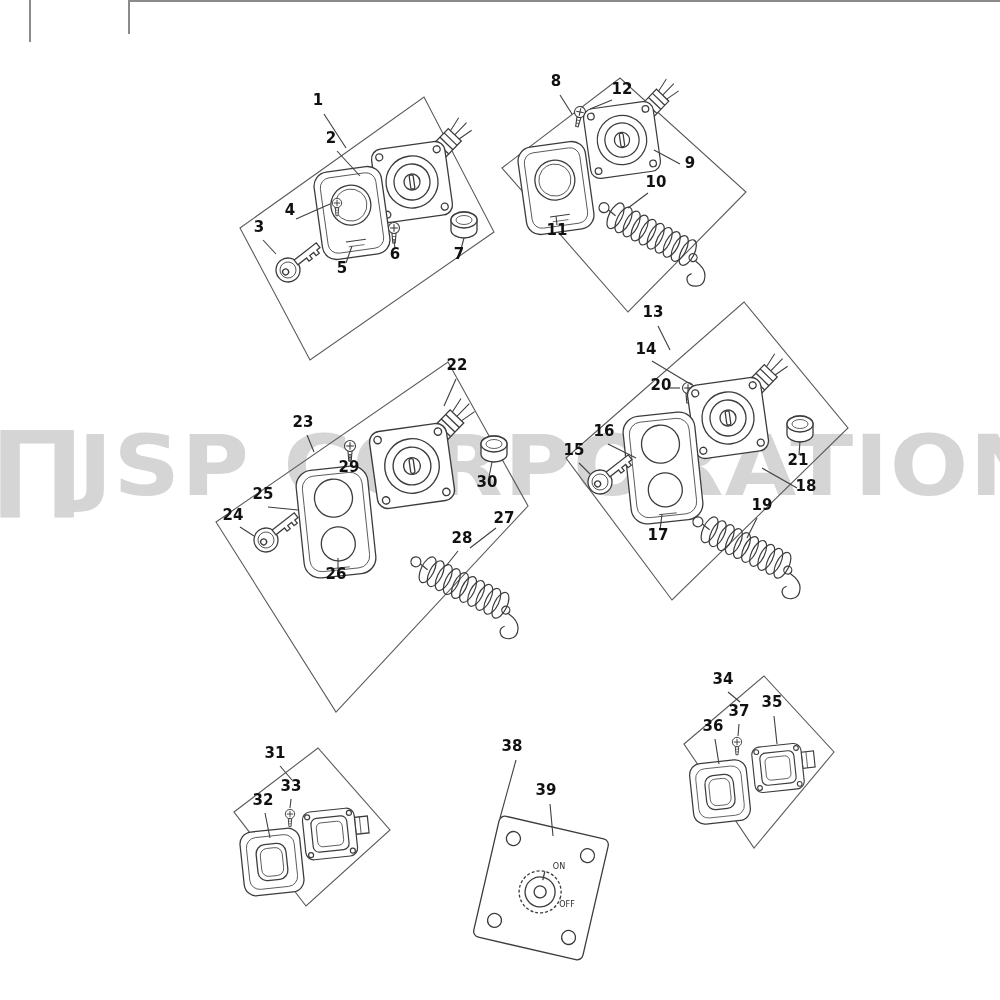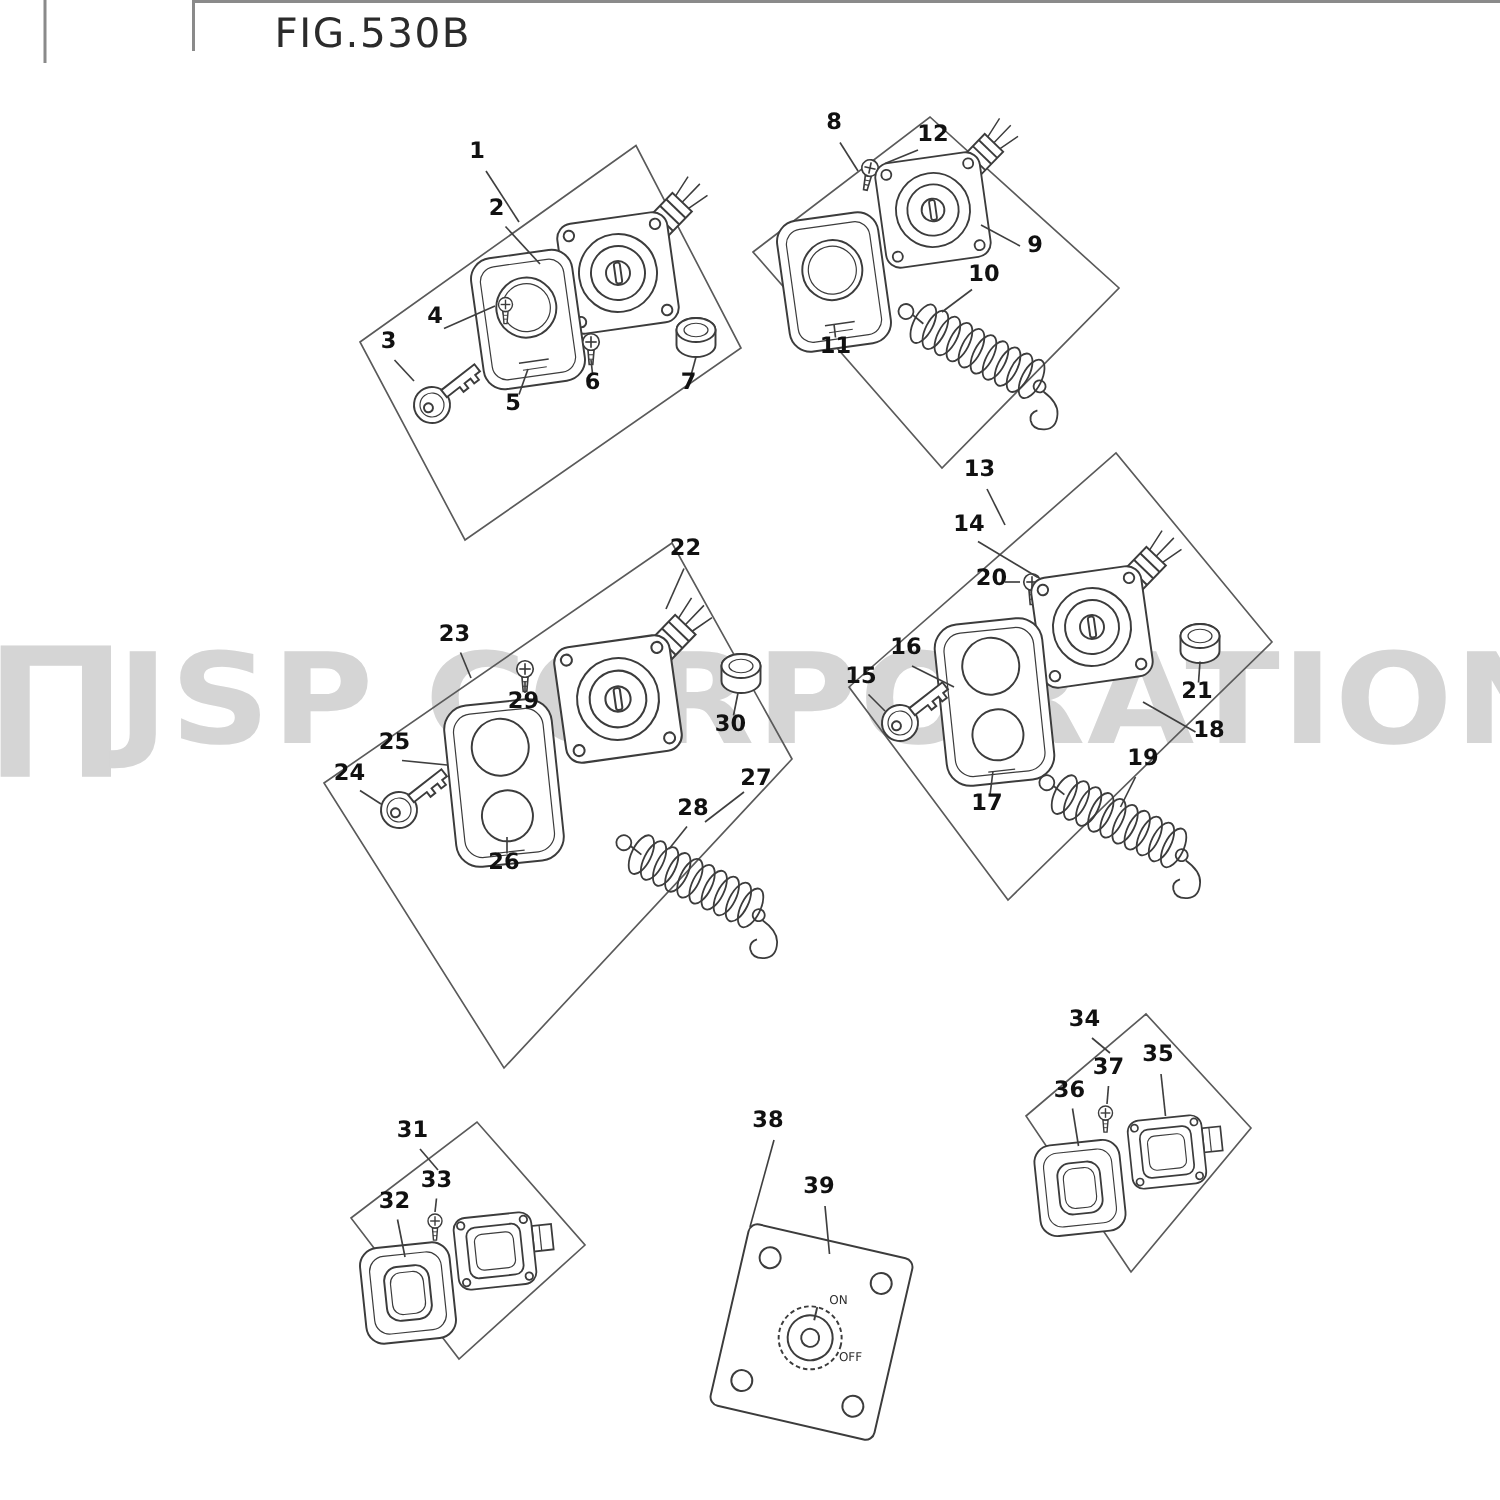--- a/index.html
+++ b/index.html
@@ -26,21 +26,20 @@
 <div class="stage">
 
   <div class="watermark">
     <span class="wm-logo">∏</span>
     <span class="wm-text">JSP CORPORATION</span>
   </div>
 
   <div class="top-rule"></div>
   <div class="corner-tick-v"></div>
   <div class="corner-tick-v2"></div>
-  <div class="fig-title">FIG.530B</div>
 
   <svg class="canvas" viewBox="0 0 1000 1000" width="1000" height="1000" xmlns="http://www.w3.org/2000/svg">
     <defs>
 
       <g id="sym-switch" fill="#fff" stroke="#3c3c3c" stroke-width="1.3">
         <g transform="translate(30,-26) rotate(-38)" fill="#fff">
           <path d="M24,-6 l15,-3 m-15,9 l17,0 m-17,6 l15,3" fill="none" stroke-width="1"></path>
           <rect x="0" y="-9" width="24" height="18"></rect>
           <line x1="6" y1="-9" x2="6" y2="9"></line>
           <line x1="12" y1="-9" x2="12" y2="9"></line>

